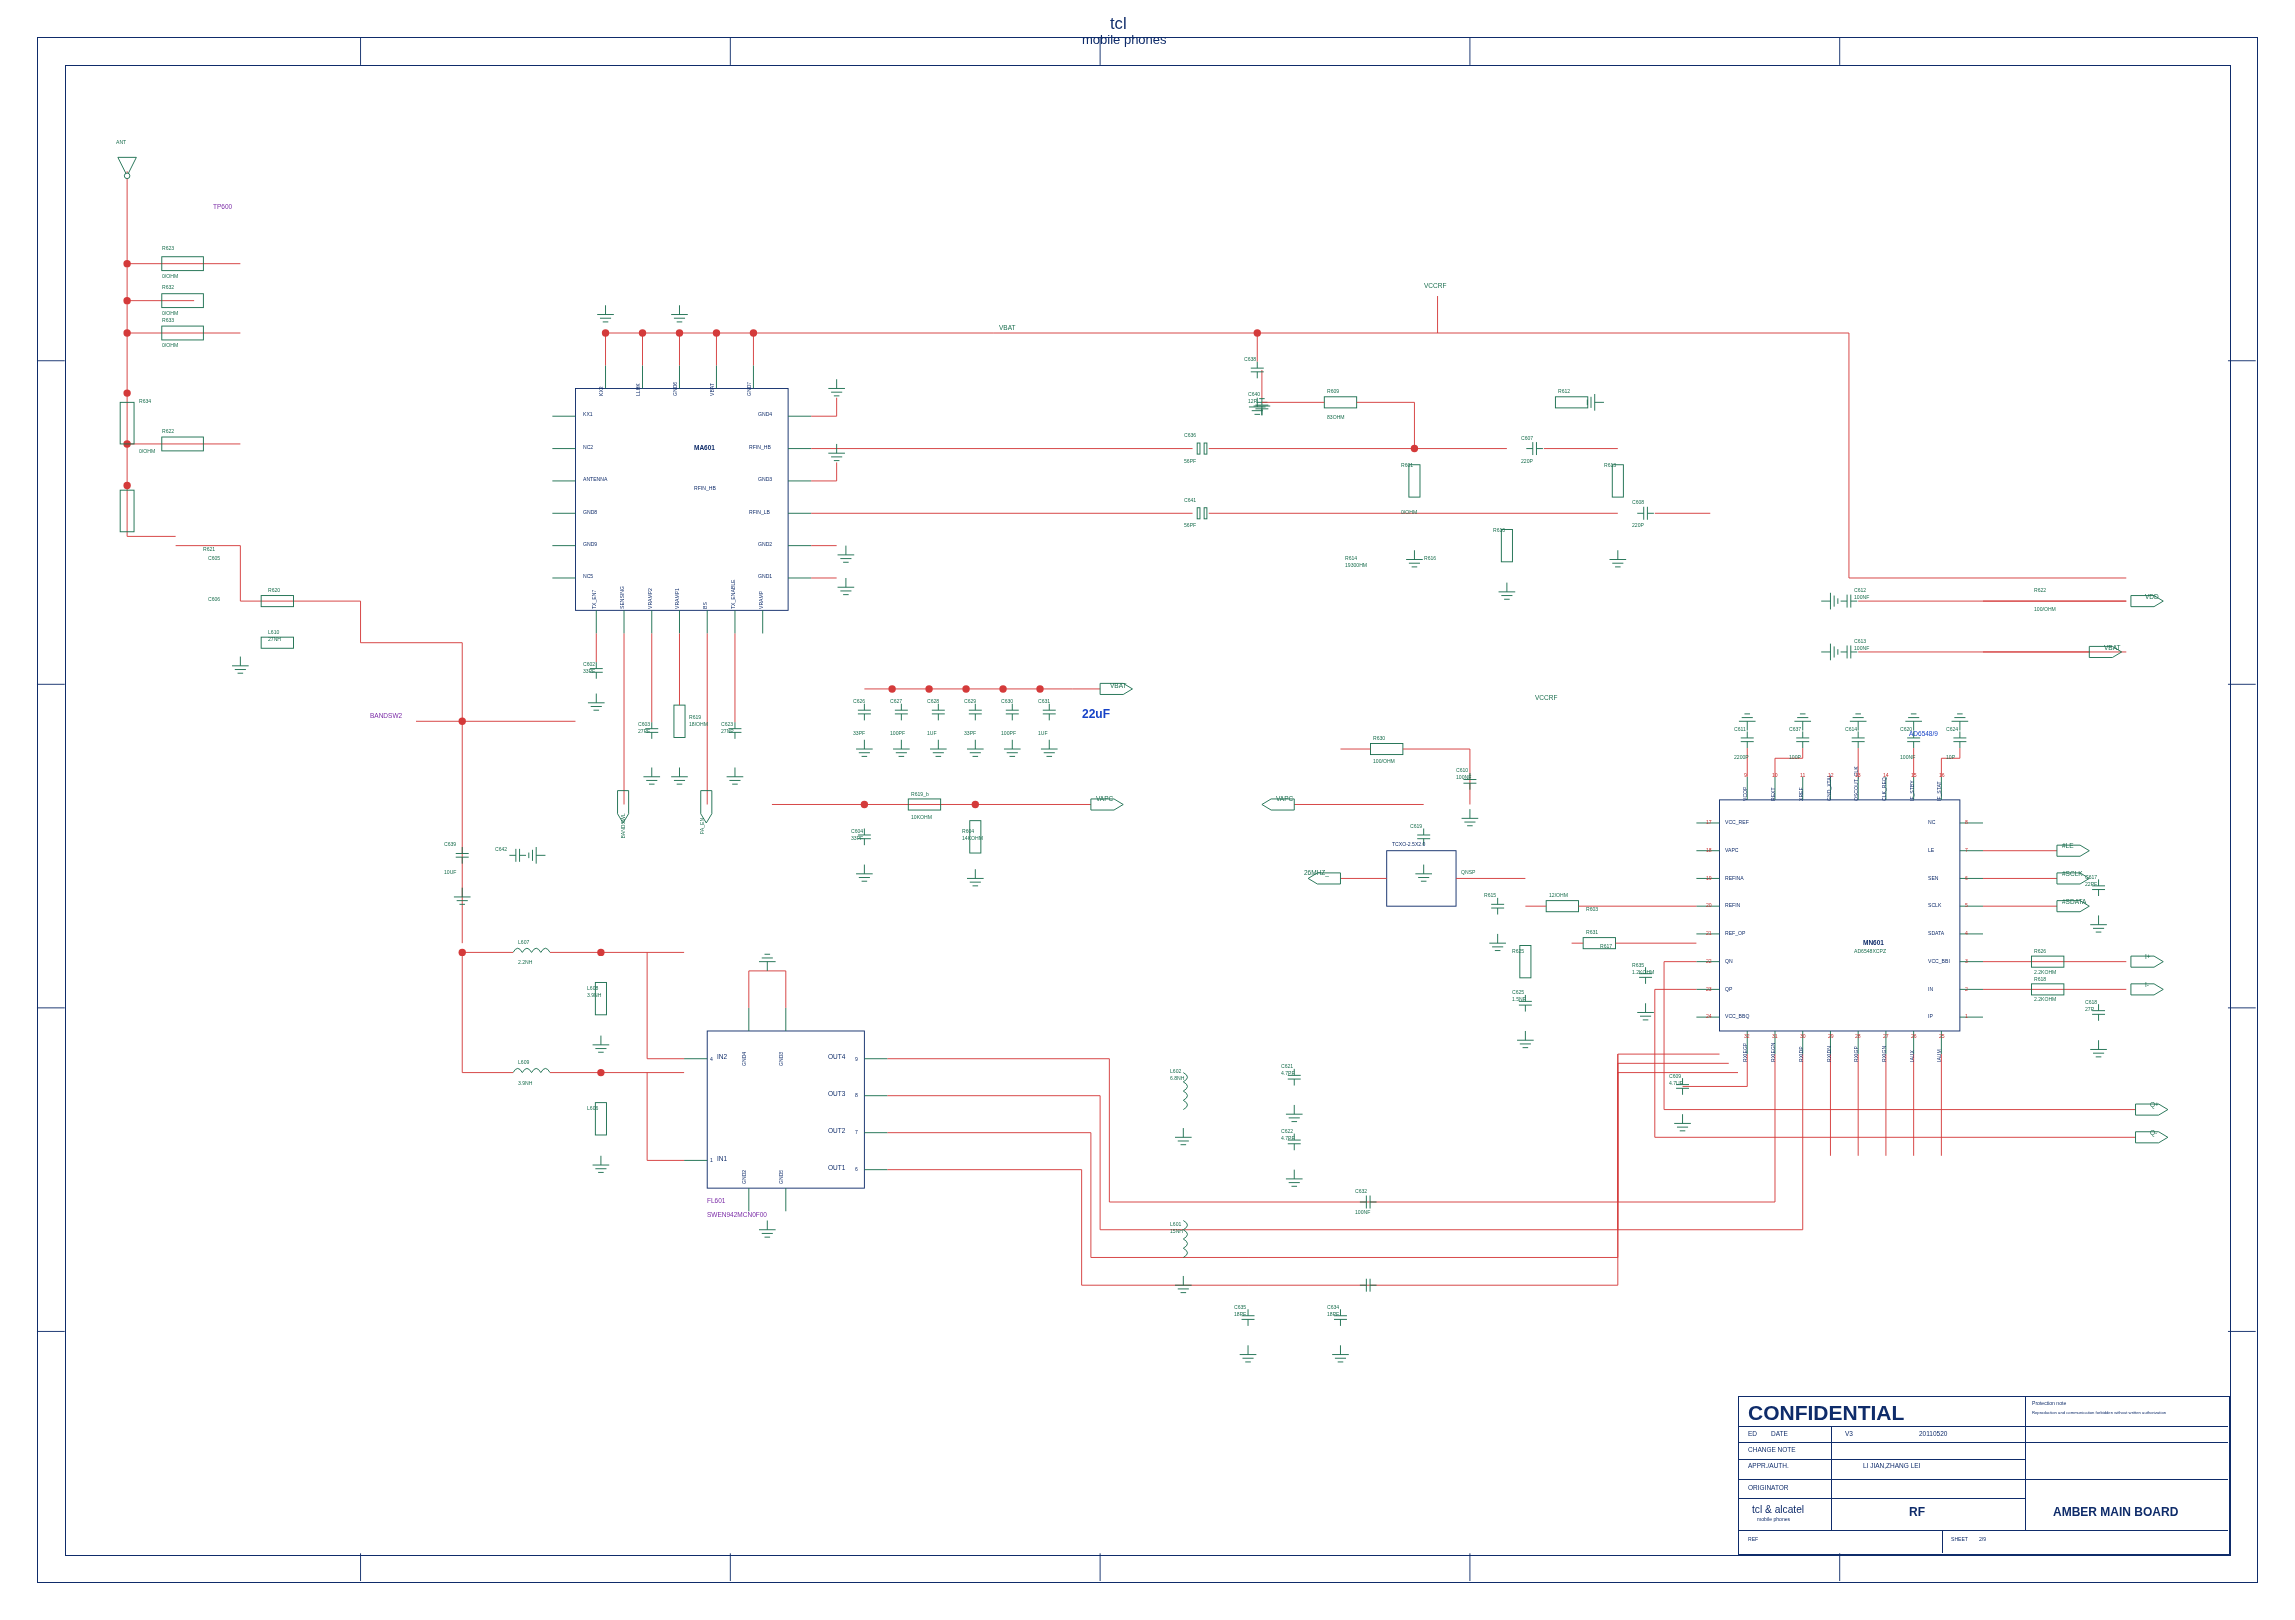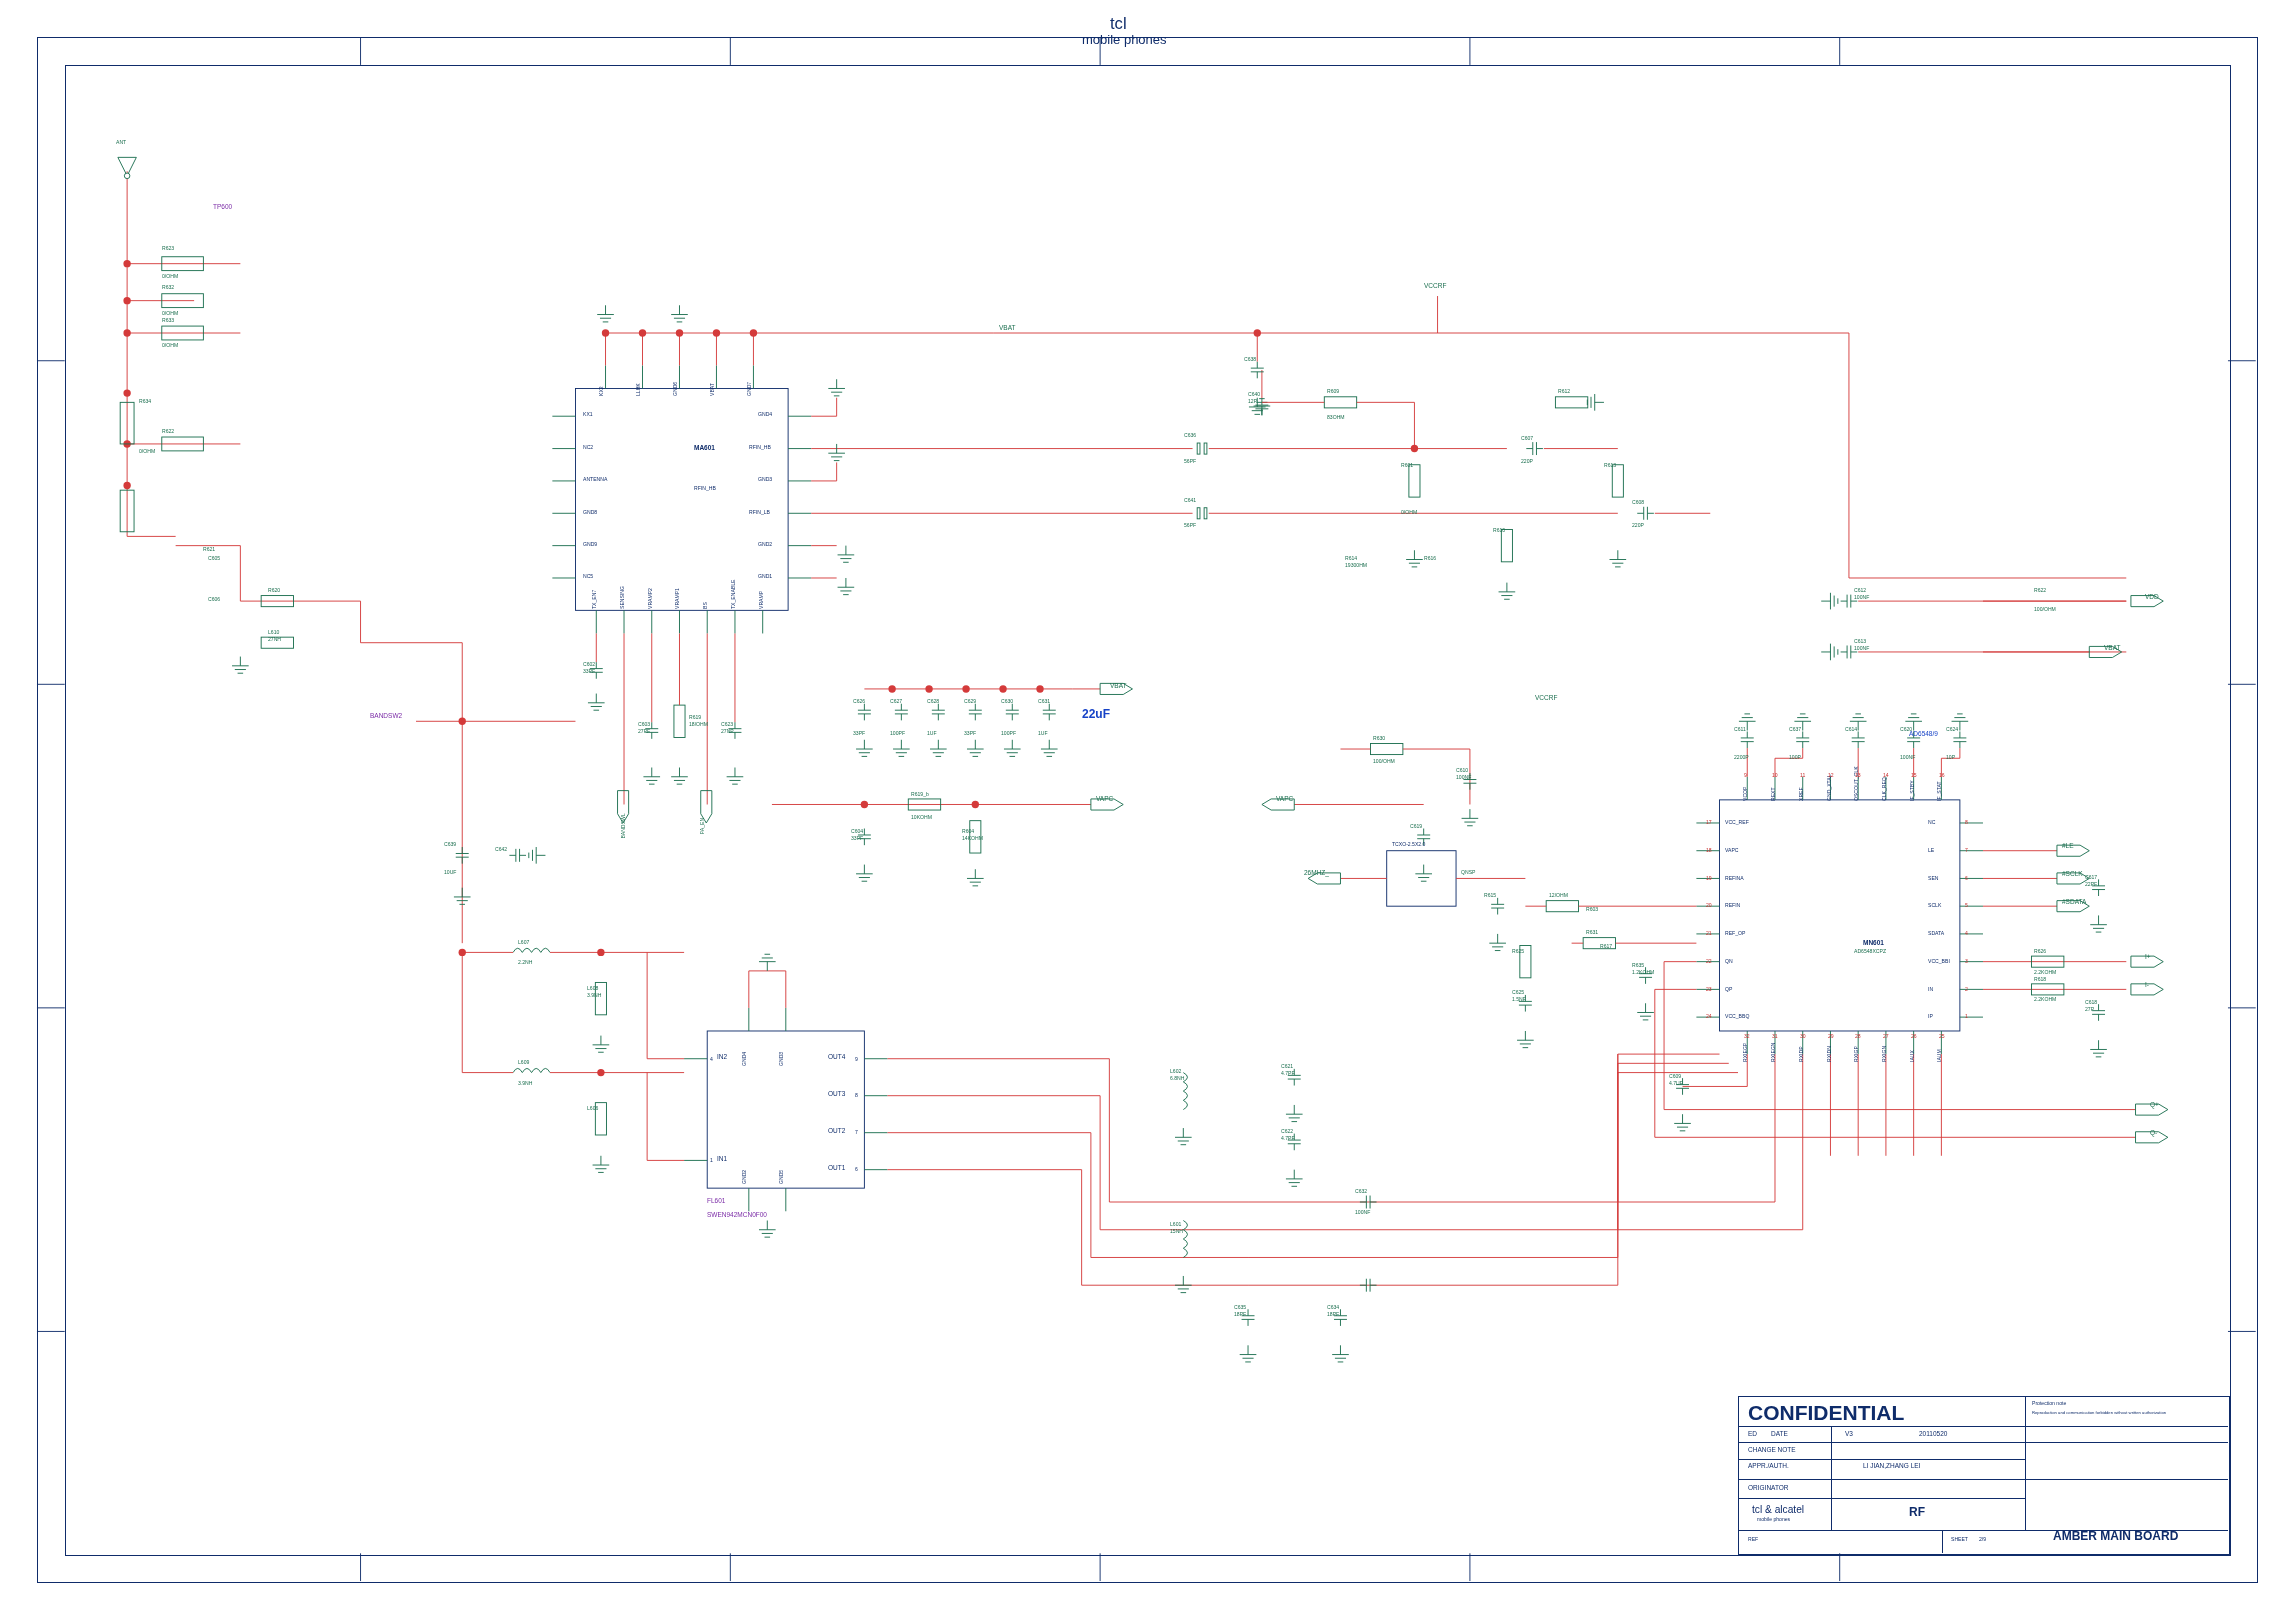--- a/index.html
+++ b/index.html
@@ -784,18 +784,18 @@
   <div class="txt small" style="left:1771px;top:1430px;">DATE</div>
   <div class="txt small" style="left:1845px;top:1430px;">V3</div>
   <div class="txt small" style="left:1919px;top:1430px;">20110520</div>
   <div class="txt small" style="left:1748px;top:1446px;">CHANGE NOTE</div>
   <div class="txt small" style="left:1748px;top:1462px;">APPR./AUTH.</div>
   <div class="txt small" style="left:1863px;top:1462px;">LI JIAN,ZHANG LEI</div>
   <div class="txt small" style="left:1748px;top:1484px;">ORIGINATOR</div>
   <div class="txt" style="left:1752px;top:1504px;font-size:10.2px;">tcl &amp; alcatel</div>
   <div class="txt tiny" style="left:1757px;top:1516px;">mobile phones</div>
   <div class="txt med" style="left:1909px;top:1505px;">RF</div>
-  <div class="txt med" style="left:2053px;top:1505px;margin-top:24px;">AMBER MAIN BOARD</div>
+  <div class="txt med" style="left:2053px;top:1505px;">AMBER MAIN BOARD</div>
   <div class="txt tiny" style="left:1748px;top:1536px;">REF</div>
   <div class="txt tiny" style="left:1951px;top:1536px;">SHEET</div>
   <div class="txt tiny" style="left:1979px;top:1536px;">2/9</div>
 </div>
 
 
 </body></html>

